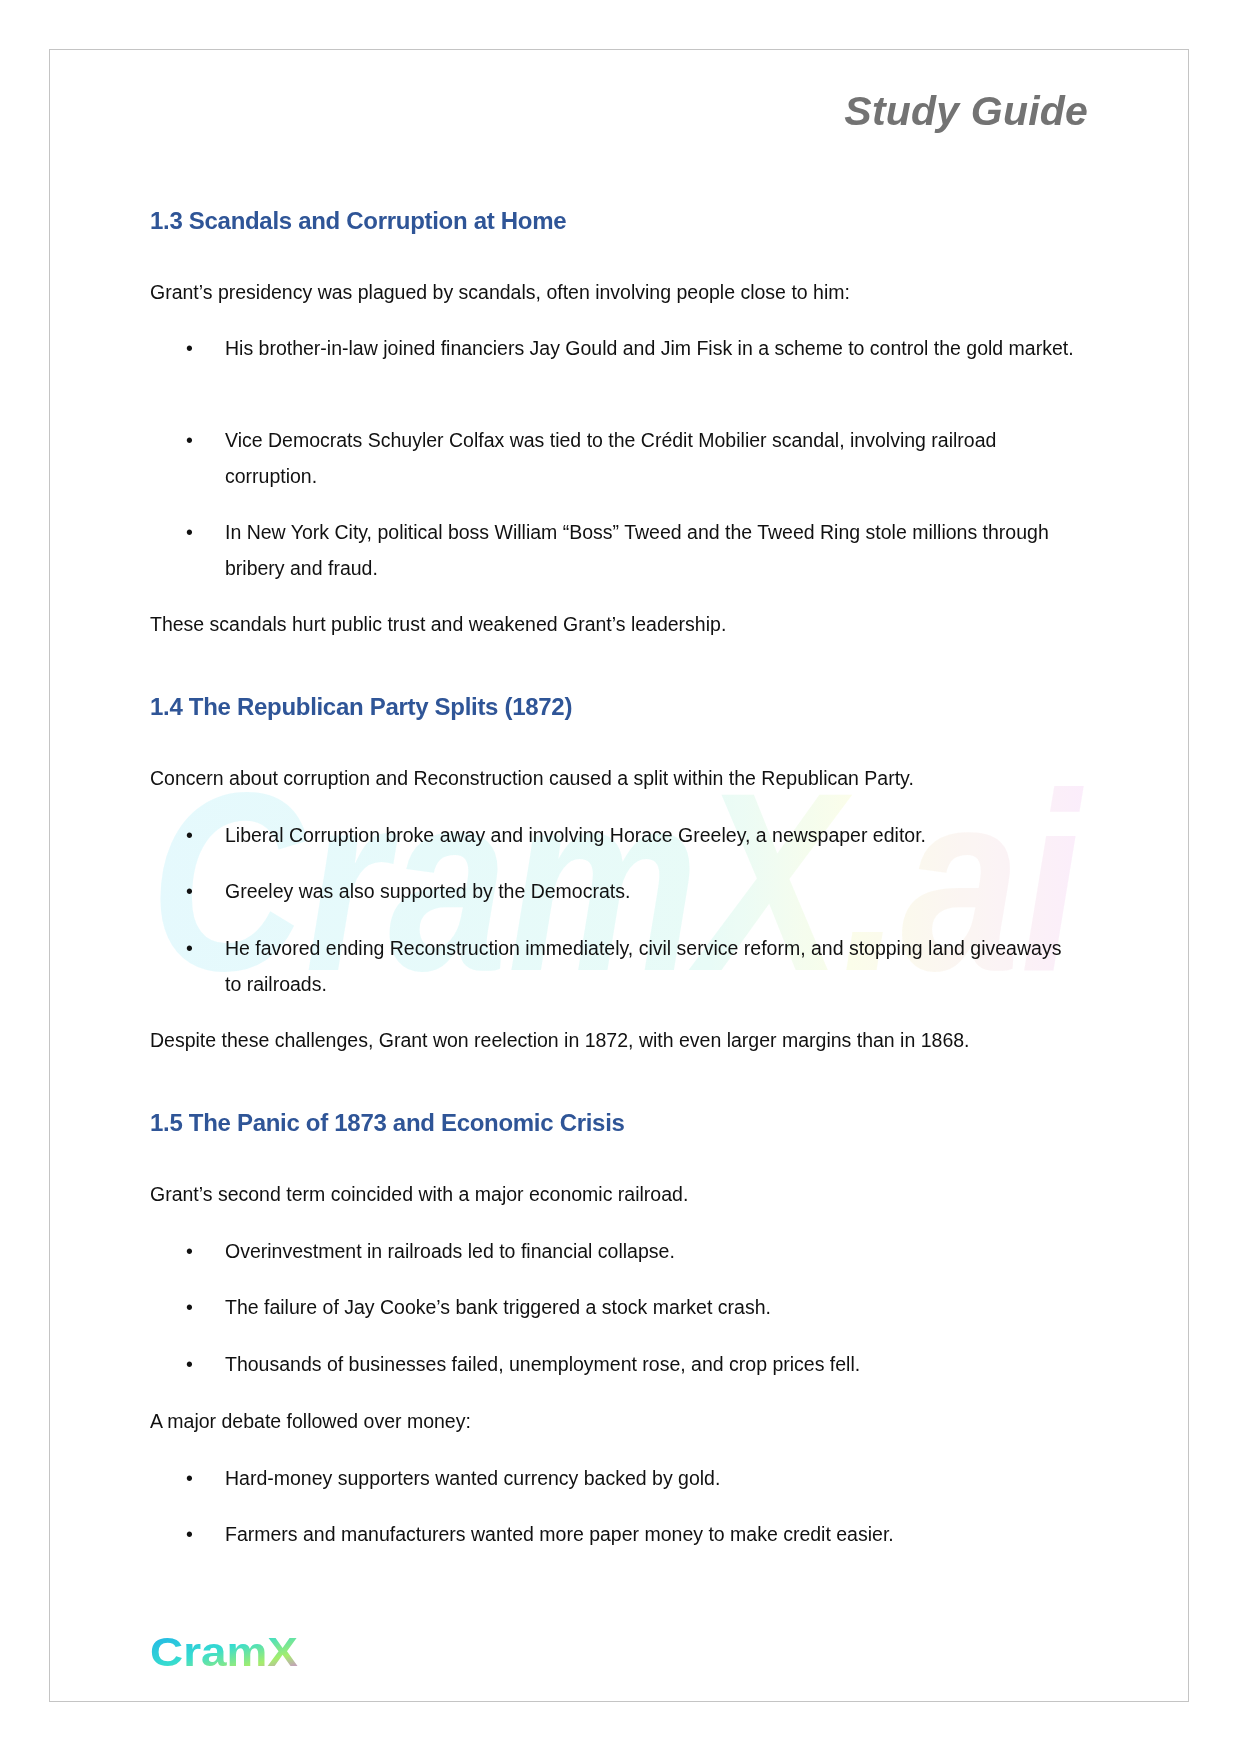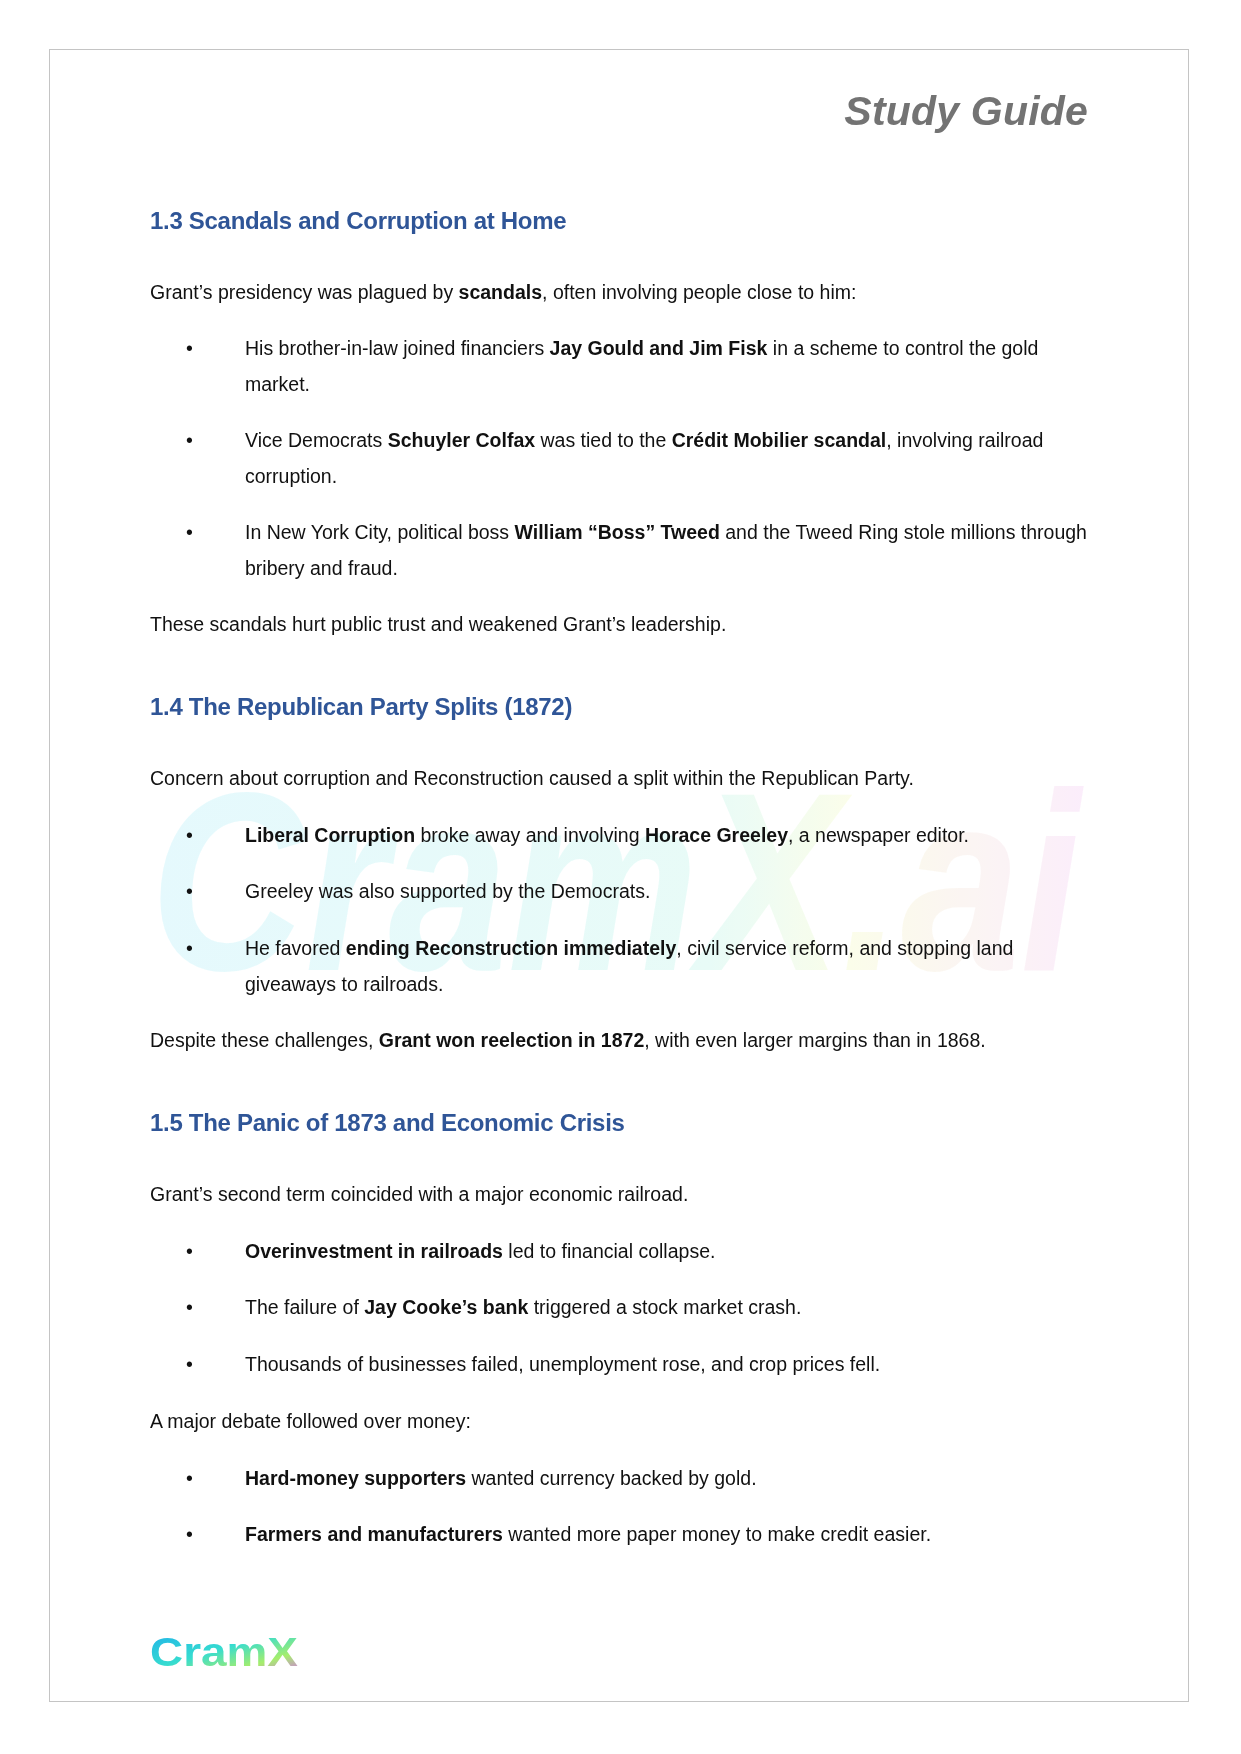--- a/index.html
+++ b/index.html
@@ -8,22 +8,22 @@
   .page-frame { position: absolute; left: 49px; top: 49px; width: 1140px; height: 1653px;
                 border: 1.5px solid #c4c4c4; box-sizing: border-box; }
   .doc-title { position: absolute; right: 153px; top: 88px; font-size: 41px; font-weight: bold;
                color: #737373; letter-spacing: 0.2px; font-style: italic; }
   .content { position: absolute; left: 150px; top: 0; width: 940px; }
   .section-heading { position: absolute; left: 0; font-family: "Liberation Sans", sans-serif;
                      font-size: 24px; font-weight: bold; color: #2f5597; letter-spacing: -0.3px; }
   .para { position: absolute; left: 0; font-size: 19.5px; line-height: 36px; color: #111; width: 940px; }
   .bullet { position: absolute; left: 0; width: 940px; font-size: 19.5px; line-height: 36px; color: #111; }
   .bullet .dot { position: absolute; left: 36px; top: 0; }
-  .bullet .btext { position: absolute; left: 75px; width: 850px; margin-left: 20px; }
-  b { font-weight: bold; }
+  .bullet .btext { position: absolute; left: 75px; width: 850px; }
+  b { font-weight: normal; }
   .watermark { position: absolute; left: 150px; top: 770px; width: 940px; height: 230px;
                pointer-events: none; font-style: italic; }
   .watermark svg { width: 100%; height: 100%; }
   .logo { position: absolute; left: 150px; top: 1628px; width: 150px; height: 46px; }
 </style>
 </head>
 <body>
 
 <div class="page-frame"></div>
 

